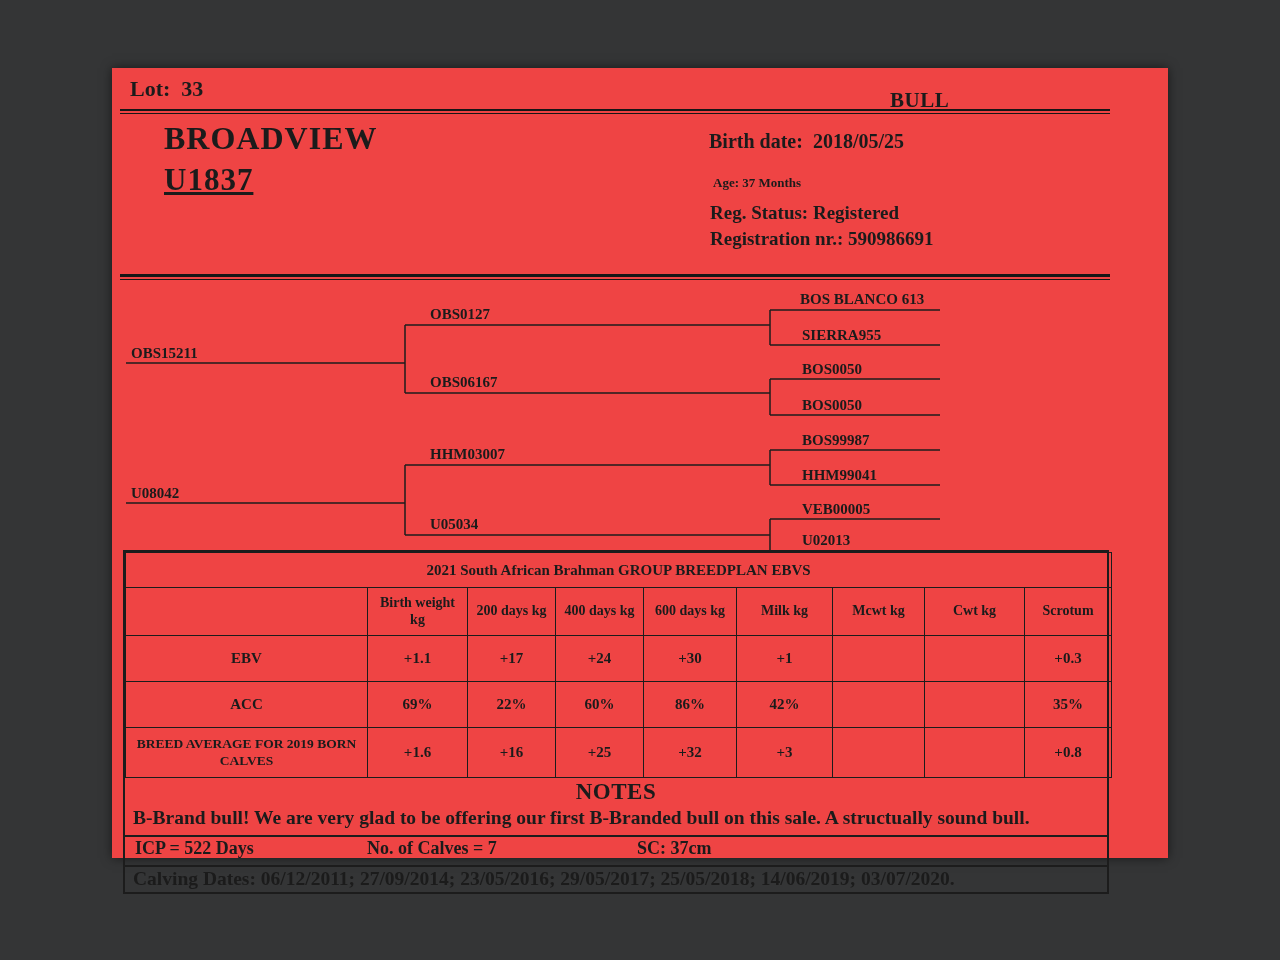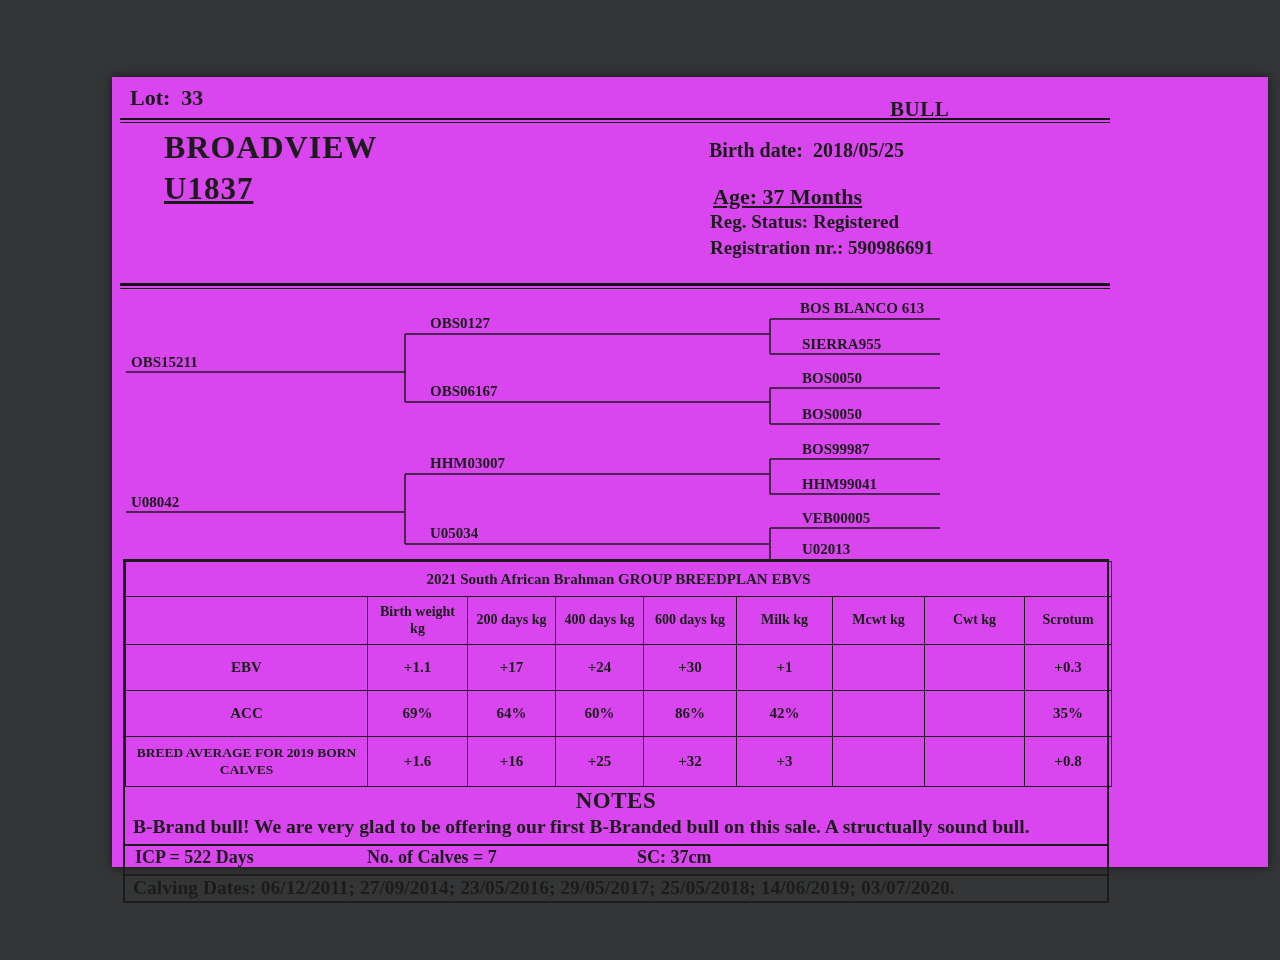--- a/index.html
+++ b/index.html
@@ -3,42 +3,42 @@
 <meta charset="utf-8">
 <style>
   html,body{margin:0;padding:0;}
   body{
     width:1280px;height:960px;position:relative;overflow:hidden;
     background:#343536;
     font-family:"Liberation Serif", serif;
     color:#1b1b1b;
   }
   .page{
-    position:absolute;left:112px;top:77px;width:1156px;height:790px;
-    background:#d946ef;
+    position:absolute;left:112px;top:68px;width:1056px;height:790px;
+    background:#ef4444;
     box-shadow:0 0 10px rgba(0,0,0,.55);
   }
   .abs{position:absolute;}
   .b{font-weight:bold;}
 
   
   .lot{left:18px;top:8px;font-size:22px;white-space:pre;}
   .bull{left:778px;top:20px;font-size:21px;letter-spacing:.5px;}
   .rule{left:8px;width:990px;position:absolute;}
   .rule .thick{height:3px;background:#161616;}
   .rule .thin{height:1px;background:#161616;margin-top:2px;}
   .rule1{top:41px;}
   .rule1 .thick{height:2px;}
   .rule2{top:206px;}
 
   
   .name1{left:52px;top:52px;font-size:32px;letter-spacing:1px;}
   .name2{left:52px;top:94px;font-size:31px;letter-spacing:1px;text-decoration:underline;}
   .birth{left:597px;top:62px;font-size:20px;white-space:pre;}
-  .age{left:601px;top:107px;font-size:22px;text-decoration:underline;}
+  .age{left:601px;top:107px;font-size:13px;}
   .regstat{left:598px;top:134px;font-size:19px;}
   .regnr{left:598px;top:160px;font-size:19px;}
 
   
   .pn{position:absolute;font-size:15px;font-weight:bold;white-space:nowrap;}
   .pn-g1-0{left:19px;top:277px;}
   .pn-g1-1{left:19px;top:417px;}
   .pn-g2-0{left:318px;top:238px;}
   .pn-g2-1{left:318px;top:306px;}
   .pn-g2-2{left:318px;top:378px;}
@@ -181,21 +181,21 @@
         <td>+24</td>
         <td>+30</td>
         <td>+1</td>
         <td></td>
         <td></td>
         <td>+0.3</td>
       </tr>
       <tr class="t-row">
         <td class="rowlabel">ACC</td>
         <td>69%</td>
-        <td>64%</td>
+        <td>22%</td>
         <td>60%</td>
         <td>86%</td>
         <td>42%</td>
         <td></td>
         <td></td>
         <td>35%</td>
       </tr>
       <tr class="t-row t-avg">
         <td class="rowlabel">BREED AVERAGE FOR 2019 BORN CALVES</td>
         <td>+1.6</td>

